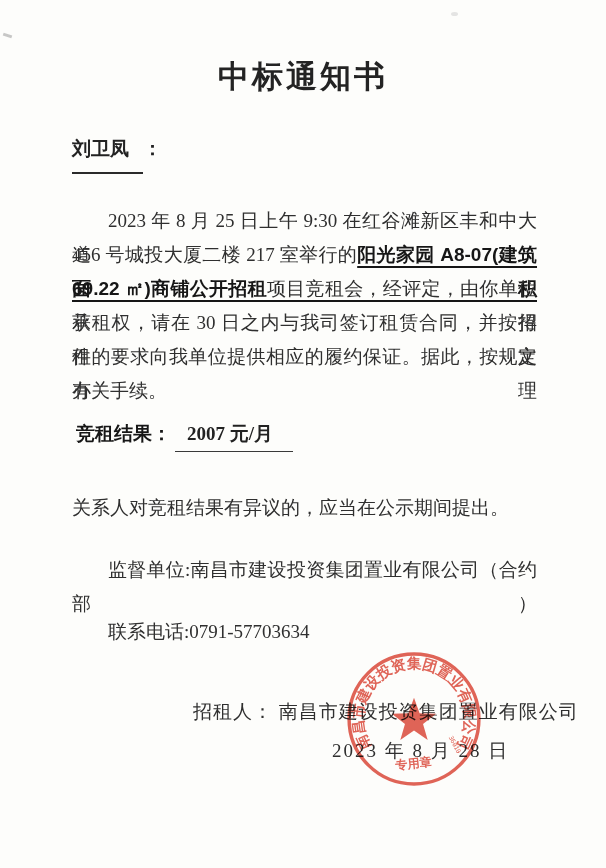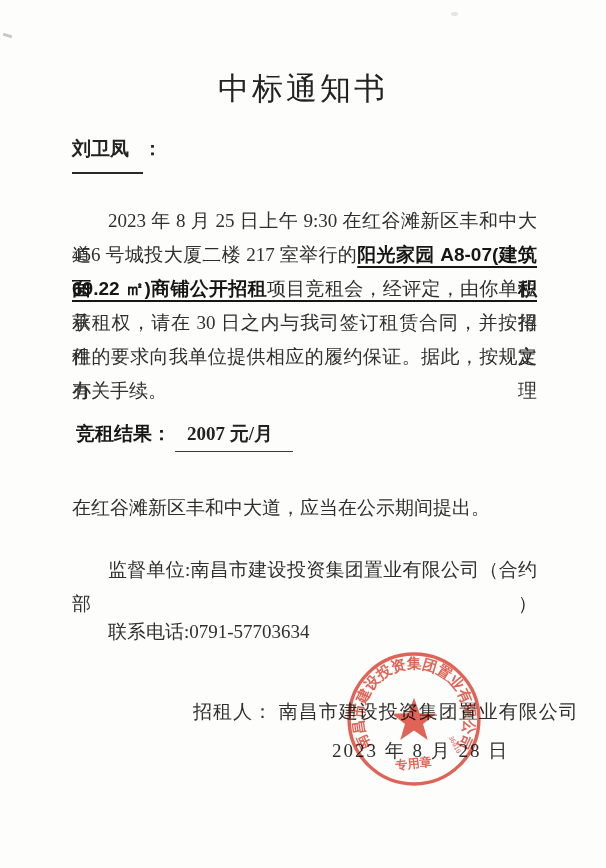--- a/index.html
+++ b/index.html
@@ -8,24 +8,24 @@
     width:606px;height:868px;
     margin:0 auto;
     background:#fdfdfb;
     overflow:hidden;
     font-family:"Liberation Serif","DejaVu Serif",serif;
     color:#2f2f2f;
   }
   .title{
     position:absolute;top:52px;left:0;right:0;
     text-align:center;
-    font-size:31px;font-weight:normal;
+    font-size:31px;font-weight:bold;
     letter-spacing:3px;
     color:#232323;
-    margin:16px;
+    margin:4px;
   }
   .salutation{
     position:absolute;top:136px;left:72px;
     font-size:19px;font-weight:bold;color:#222;
     font-family:"Liberation Sans","DejaVu Sans",sans-serif;
   }
   .salutation .name{
     display:inline-block;
     border-bottom:2px solid #2a2a2a;
     padding:0 14px 10px 0;
@@ -107,21 +107,21 @@
     <div class="line jline">承租权，请在 30 日之内与我司签订租赁合同，并按招租文</div>
     <div class="line jline">件的要求向我单位提供相应的履约保证。据此，按规定办理</div>
     <div class="line">有关手续。</div>
   </div>
 
   <div class="result-row">
     <span class="result-label">竞租结果：</span><span class="result-value">2007 元/月</span>
   </div>
 
   <div class="para para2">
-    <div class="line">在红谷滩新区丰和中大道，应当在公示期间提出。</div>
+    <div class="line">关系人对竞租结果有异议的，应当在公示期间提出。</div>
     <div class="line jline indent">监督单位:南昌市建设投资集团置业有限公司（合约部）</div>
     <div class="line indent">联系电话:0791-57703634</div>
   </div>
 
   <div class="sig-lessor">招租人： 南昌市建设投资集团置业有限公司</div>
   <div class="sig-date">2023 年 8 月 28 日</div>
 
   <svg class="stamp" viewBox="0 0 140 144" xmlns="http://www.w3.org/2000/svg" aria-hidden="true">
     <g fill="#dd4f41" stroke="none">
       <circle cx="70" cy="72" r="64" fill="none" stroke="#dd4f41" stroke-width="3.4"></circle>

